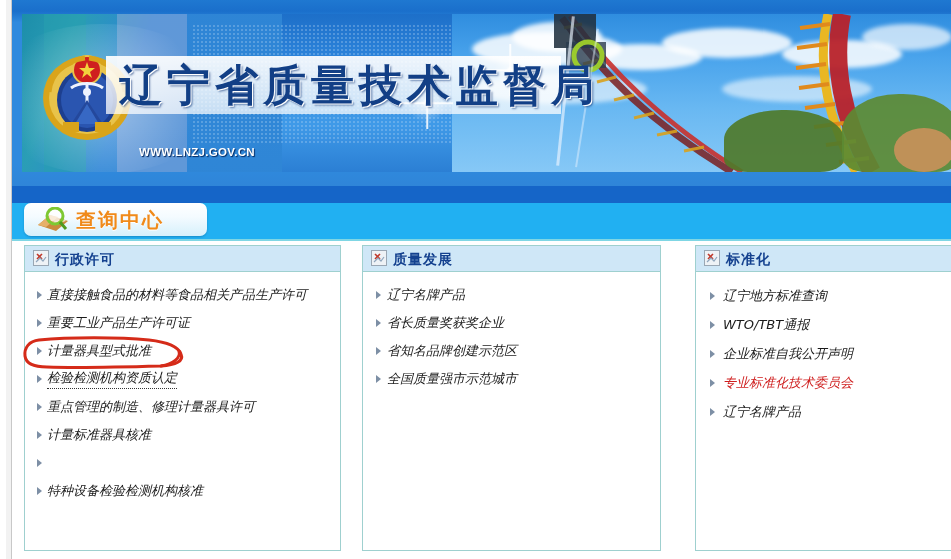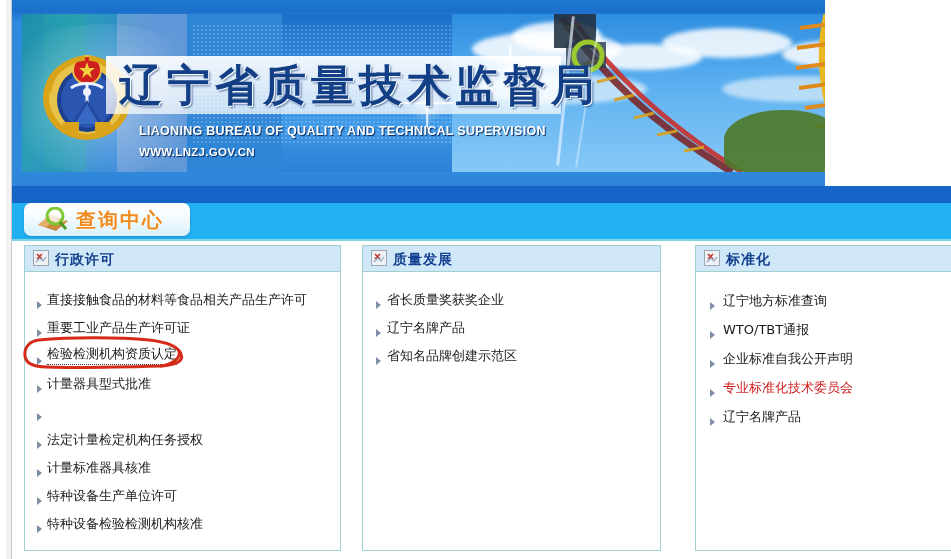--- a/index.html
+++ b/index.html
@@ -8,21 +8,21 @@
     background:#ffffff;
     font-family:"Liberation Sans","DejaVu Sans",sans-serif;
   }
   #page{position:relative;width:951px;height:559px;overflow:hidden;background:#ffffff;}
 
   
   .chrome-left{position:absolute;left:0;top:0;width:11px;height:559px;background:#f2f2f2;border-right:1px solid #c8c8c8;z-index:40;}
   .chrome-left-inner{position:absolute;left:0;top:0;width:6px;height:559px;background:#ffffff;}
 
   
-  .banner{position:absolute;left:11px;top:0;width:814px;height:186px;overflow:hidden;
+  .banner{position:absolute;left:11px;top:0;width:940px;height:186px;overflow:hidden;
     background:linear-gradient(180deg,#1f78d1 0%,#1a6fcb 6%,#2f8ade 12%,#2f8ade 88%,#2f85d8 100%);}
   .banner-photo{position:absolute;left:11px;top:14px;width:929px;height:158px;overflow:hidden;
     background:linear-gradient(180deg,#1d6fc9 0%,#2e86dc 30%,#3f9ae8 70%,#2b7fd4 100%);}
   
   .map-dots{position:absolute;left:170px;top:10px;width:420px;height:120px;opacity:.30;
     background-image:radial-gradient(#bcd9f4 40%,transparent 41%);
     background-size:4px 4px;}
   .band-l1{position:absolute;left:0;top:0;width:260px;height:158px;
     background:linear-gradient(110deg,#1c8fa8 0%,#2a9fb4 18%,#2f86d6 42%,#2f86d6 100%);opacity:.95;}
   .band-l2{position:absolute;left:95px;top:0;width:70px;height:158px;background:rgba(170,180,220,.40);}
@@ -66,21 +66,21 @@
     color:#ffffff;text-shadow:1px 1px 1px rgba(0,35,90,.95);white-space:nowrap;}
   .title-url{position:absolute;left:128px;top:146px;font-size:11.5px;font-weight:bold;letter-spacing:.3px;
     color:#ffffff;text-shadow:1px 1px 1px rgba(0,35,90,.95);white-space:nowrap;}
 
   
   .band-dark{position:absolute;left:11px;top:186px;width:940px;height:17px;background:#1565c8;}
   .band-bright{position:absolute;left:11px;top:203px;width:940px;height:37px;background:#21b0f2;}
   .band-hairline{position:absolute;left:11px;top:239px;width:940px;height:2px;background:#7fd6e4;}
 
   
-  .qc-tab{position:absolute;left:24px;top:203px;width:166px;height:33px;border-radius:7px 7px 7px 7px;
+  .qc-tab{position:absolute;left:24px;top:203px;width:183px;height:33px;border-radius:7px 7px 7px 7px;
     background:linear-gradient(180deg,#ffffff 0%,#f4fbff 42%,#d6f0fb 100%);
     box-shadow:0 1px 2px rgba(0,40,80,.25);}
   .qc-icon{position:absolute;left:12px;top:4px;width:34px;height:26px;}
   .qc-label{position:absolute;left:52px;top:3px;height:28px;line-height:28px;
     font-family:"DejaVu Serif","Liberation Serif",serif;font-weight:bold;font-size:20px;letter-spacing:2px;
     color:#f08a1a;text-shadow:0 1px 0 #ffffff;white-space:nowrap;}
 
   
   .content{position:absolute;left:11px;top:241px;width:940px;height:318px;background:#ffffff;}
   .panel{position:absolute;top:4px;background:#ffffff;border:1px solid #9fd0cf;box-sizing:border-box;}
@@ -89,21 +89,21 @@
   .p3{left:684px;width:280px;height:306px;}
   .panel-hd{position:relative;height:26px;background:#cfe7f7;border-bottom:1px solid #9fd0cf;
     box-sizing:border-box;}
   .broken-img{position:absolute;left:8px;top:4px;width:16px;height:16px;
     background:#e9eef3;border:1px solid #9aa7b4;box-sizing:border-box;}
   .broken-img svg{display:block;}
   .panel-title{position:absolute;left:30px;top:0;height:26px;line-height:26px;
     font-family:"DejaVu Serif","Liberation Serif",serif;font-weight:bold;font-size:14px;letter-spacing:1px;
     color:#14418f;white-space:nowrap;}
   .panel-body{padding:9px 0 0 0;}
-  .link-row{display:flex;align-items:flex-end;height:28px;padding-left:12px;}
+  .link-row{display:flex;align-items:center;height:28px;padding-left:12px;font-style:italic;}
   .tri{width:0;height:0;border-left:5px solid #7d8fa5;border-top:4px solid transparent;
     border-bottom:4px solid transparent;margin-right:5px;flex:0 0 auto;}
   .link-txt{font-family:"DejaVu Sans","Liberation Sans",sans-serif;font-size:13px;color:#1a1a1a;
     white-space:nowrap;}
   .link-txt.red{color:#cf1f1f;}
   .link-txt.focused{border-bottom:1px dotted #333;padding-bottom:1px;}
   .p3 .link-row{height:29px;padding-left:14px;}
   .p3 .tri{margin-right:8px;}
   .p2 .link-row{height:28px;padding-left:13px;}
   .p2 .tri{margin-right:6px;}
@@ -194,21 +194,20 @@
         <polygon points="46,56 34,76 58,76" fill="#3768c4"></polygon>
         <rect x="22" y="74" width="16" height="10" fill="#d9a41a"></rect>
         <rect x="54" y="74" width="16" height="10" fill="#d9a41a"></rect>
         <path d="M8,44 C10,24 26,12 44,10" stroke="#d9a41a" stroke-width="5" fill="none"></path>
         <path d="M84,44 C82,24 66,12 48,10" stroke="#d9a41a" stroke-width="5" fill="none"></path>
       </svg>
     </div>
 
     <div class="title-plate"></div>
     <div class="title-cn">辽宁省质量技术监督局</div>
-    <div class="title-en">LIAONING BUREAU OF QUALITY AND TECHNICAL SUPERVISION</div>
     <div class="title-url">WWW.LNZJ.GOV.CN</div>
   </div>
 
   <div class="band-dark"></div>
   <div class="band-bright"></div>
   <div class="band-hairline"></div>
 
   <div class="qc-tab">
     <div class="qc-icon">
       <svg width="34" height="26" viewBox="0 0 34 26">
@@ -240,40 +239,36 @@
         <div class="link-row">
             <span class="tri"></span>
             <span class="link-txt">直接接触食品的材料等食品相关产品生产许可</span>
           </div>
         <div class="link-row">
             <span class="tri"></span>
             <span class="link-txt">重要工业产品生产许可证</span>
           </div>
         <div class="link-row">
             <span class="tri"></span>
+            <span class="link-txt">计量器具型式批准</span>
+          </div>
+        <div class="link-row">
+            <span class="tri"></span>
             <span class="link-txt focused">检验检测机构资质认定</span>
           </div>
         <div class="link-row">
             <span class="tri"></span>
-            <span class="link-txt">计量器具型式批准</span>
-          </div>
-        <div class="link-row">
-            <span class="tri"></span>
-          </div>
-        <div class="link-row">
-            <span class="tri"></span>
-            <span class="link-txt">法定计量检定机构任务授权</span>
+            <span class="link-txt">重点管理的制造、修理计量器具许可</span>
           </div>
         <div class="link-row">
             <span class="tri"></span>
             <span class="link-txt">计量标准器具核准</span>
           </div>
         <div class="link-row">
             <span class="tri"></span>
-            <span class="link-txt">特种设备生产单位许可</span>
           </div>
         <div class="link-row">
             <span class="tri"></span>
             <span class="link-txt">特种设备检验检测机构核准</span>
           </div>
       </div>
     </div>
 
     <div class="panel p2">
       <div class="panel-hd">
@@ -282,29 +277,33 @@
             <rect x="0" y="0" width="14" height="14" fill="#eef2f6"></rect>
             <path d="M3,3 L8,8 M8,3 L3,8" stroke="#c0392b" stroke-width="1.6"></path>
             <path d="M2,11 L6,7 L9,10 L12,6" stroke="#8fa6bd" stroke-width="1.2" fill="none"></path>
           </svg>
         </span>
         <span class="panel-title">质量发展</span>
       </div>
       <div class="panel-body">
         <div class="link-row">
             <span class="tri"></span>
+            <span class="link-txt">辽宁名牌产品</span>
+          </div>
+        <div class="link-row">
+            <span class="tri"></span>
             <span class="link-txt">省长质量奖获奖企业</span>
           </div>
         <div class="link-row">
             <span class="tri"></span>
-            <span class="link-txt">辽宁名牌产品</span>
-          </div>
-        <div class="link-row">
-            <span class="tri"></span>
             <span class="link-txt">省知名品牌创建示范区</span>
+          </div>
+        <div class="link-row">
+            <span class="tri"></span>
+            <span class="link-txt">全国质量强市示范城市</span>
           </div>
       </div>
     </div>
 
     <div class="panel p3">
       <div class="panel-hd">
         <span class="broken-img">
           <svg width="14" height="14" viewBox="0 0 14 14">
             <rect x="0" y="0" width="14" height="14" fill="#eef2f6"></rect>
             <path d="M3,3 L8,8 M8,3 L3,8" stroke="#c0392b" stroke-width="1.6"></path>

